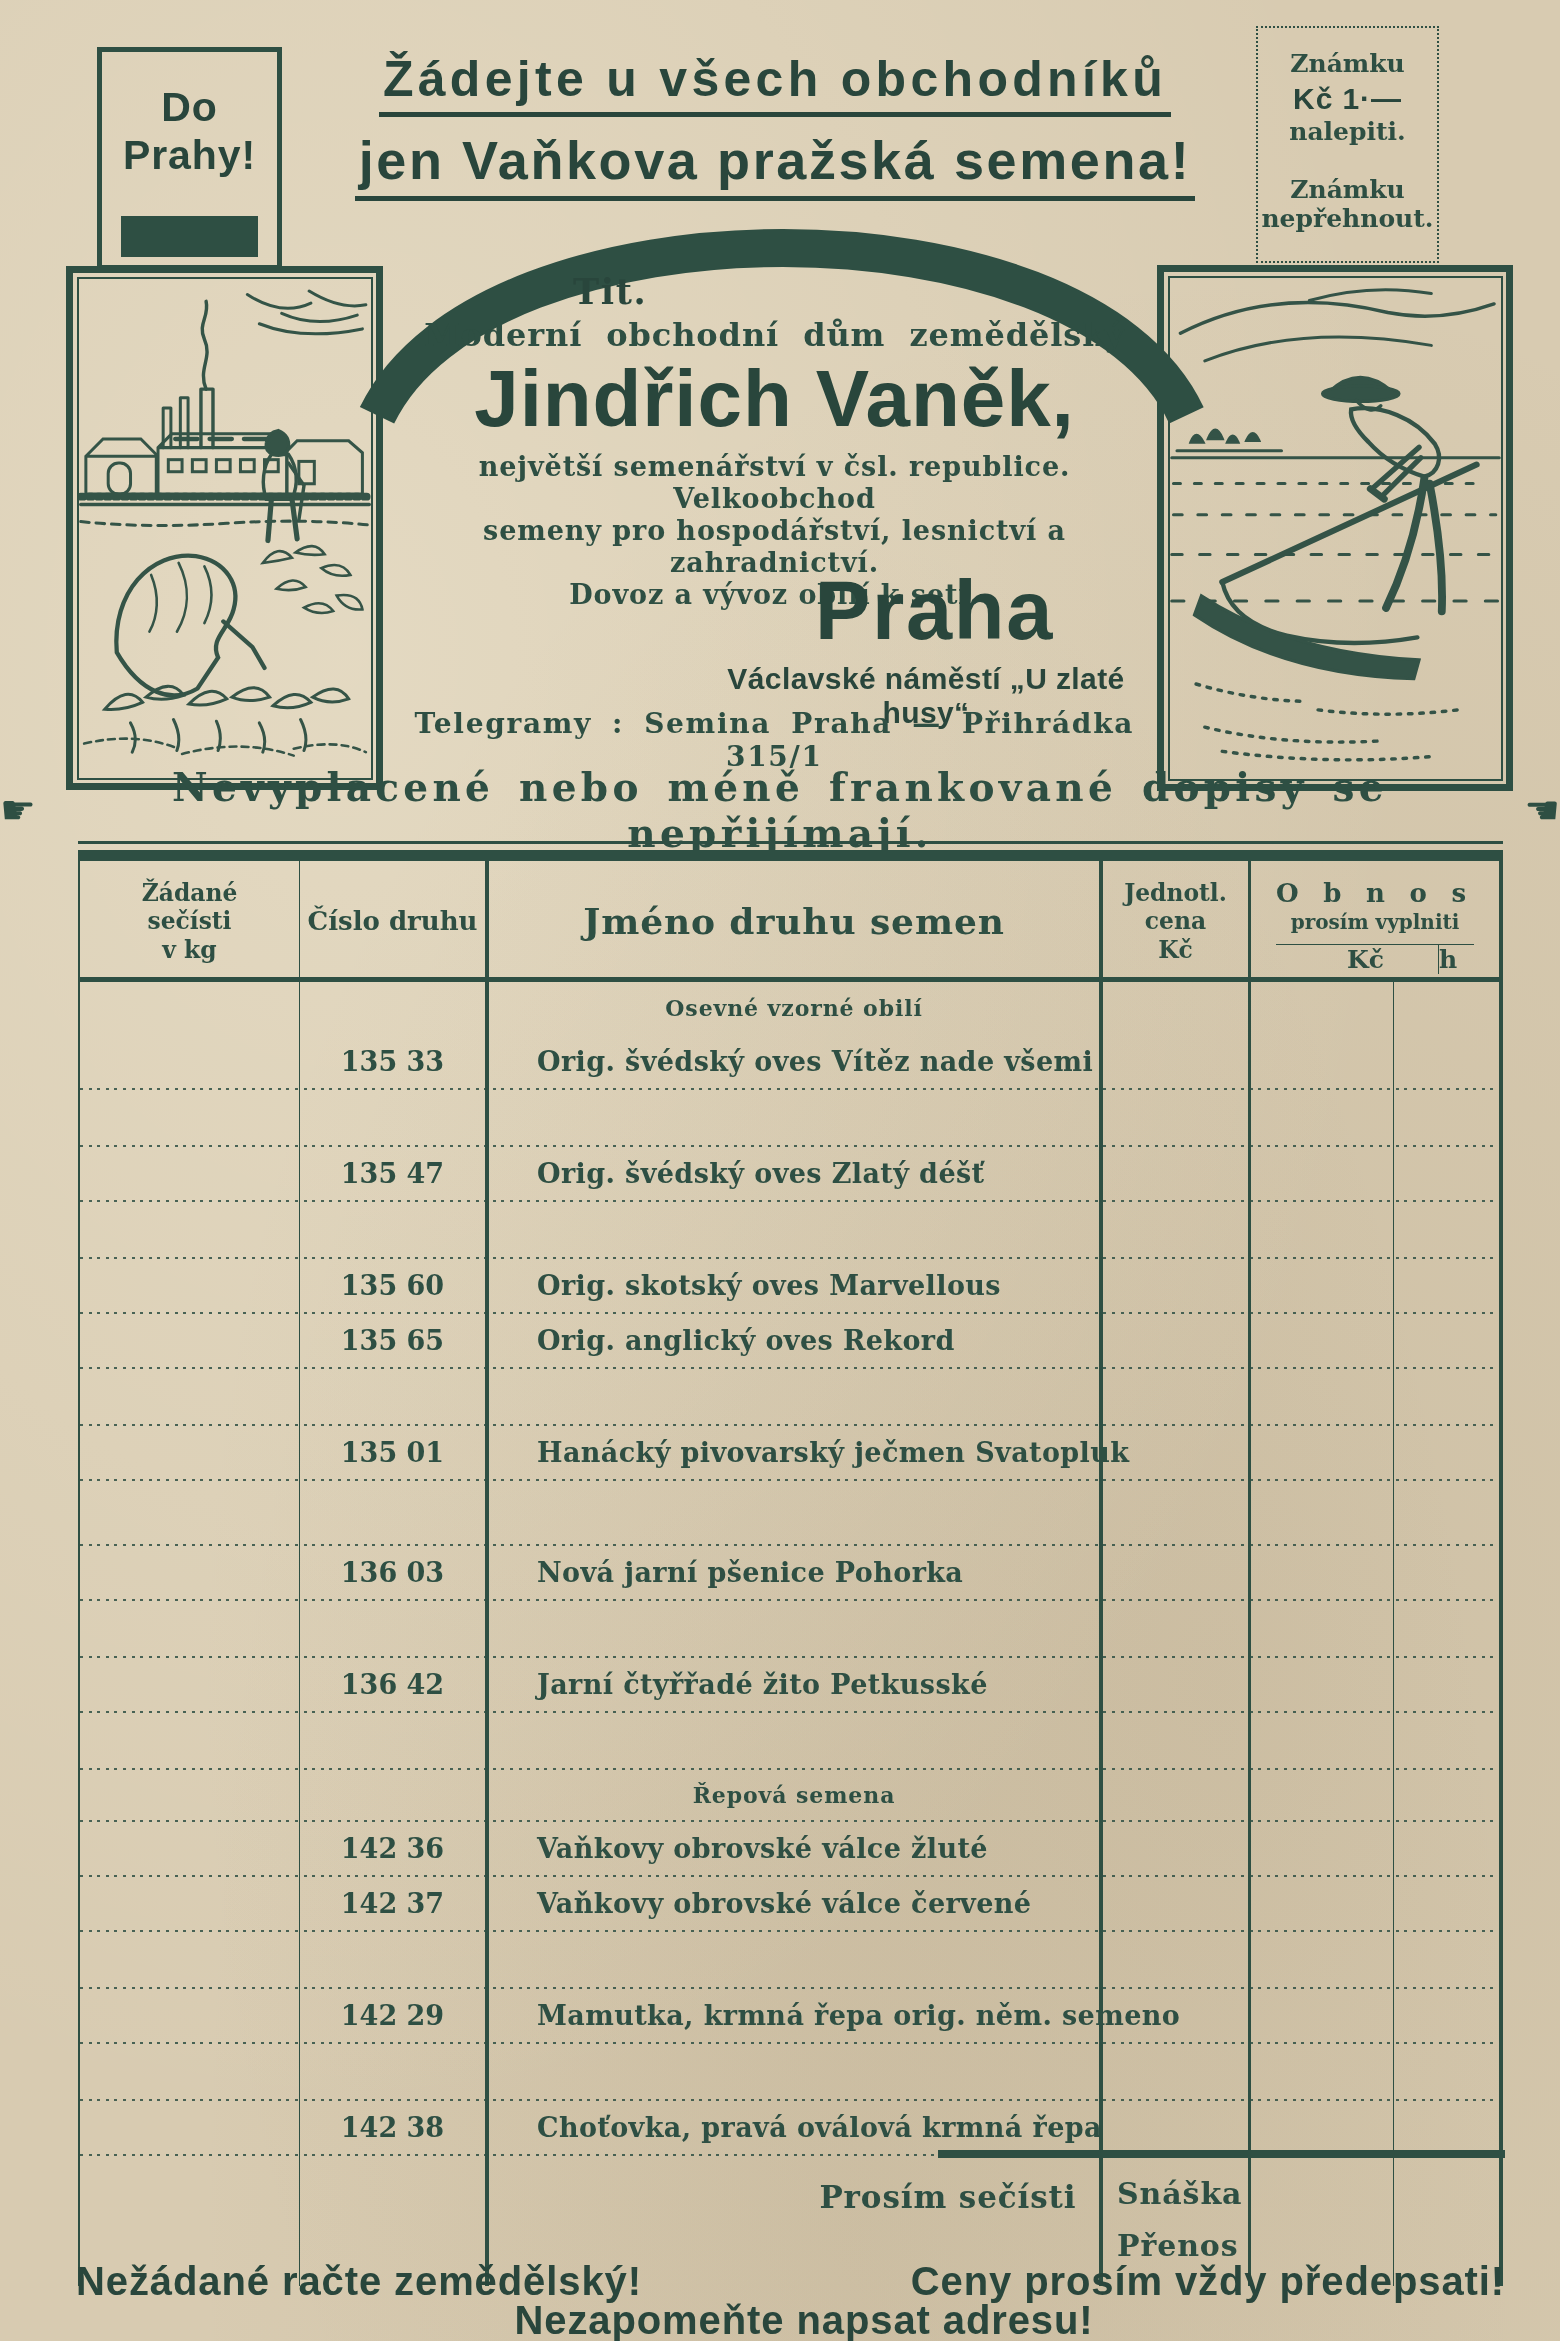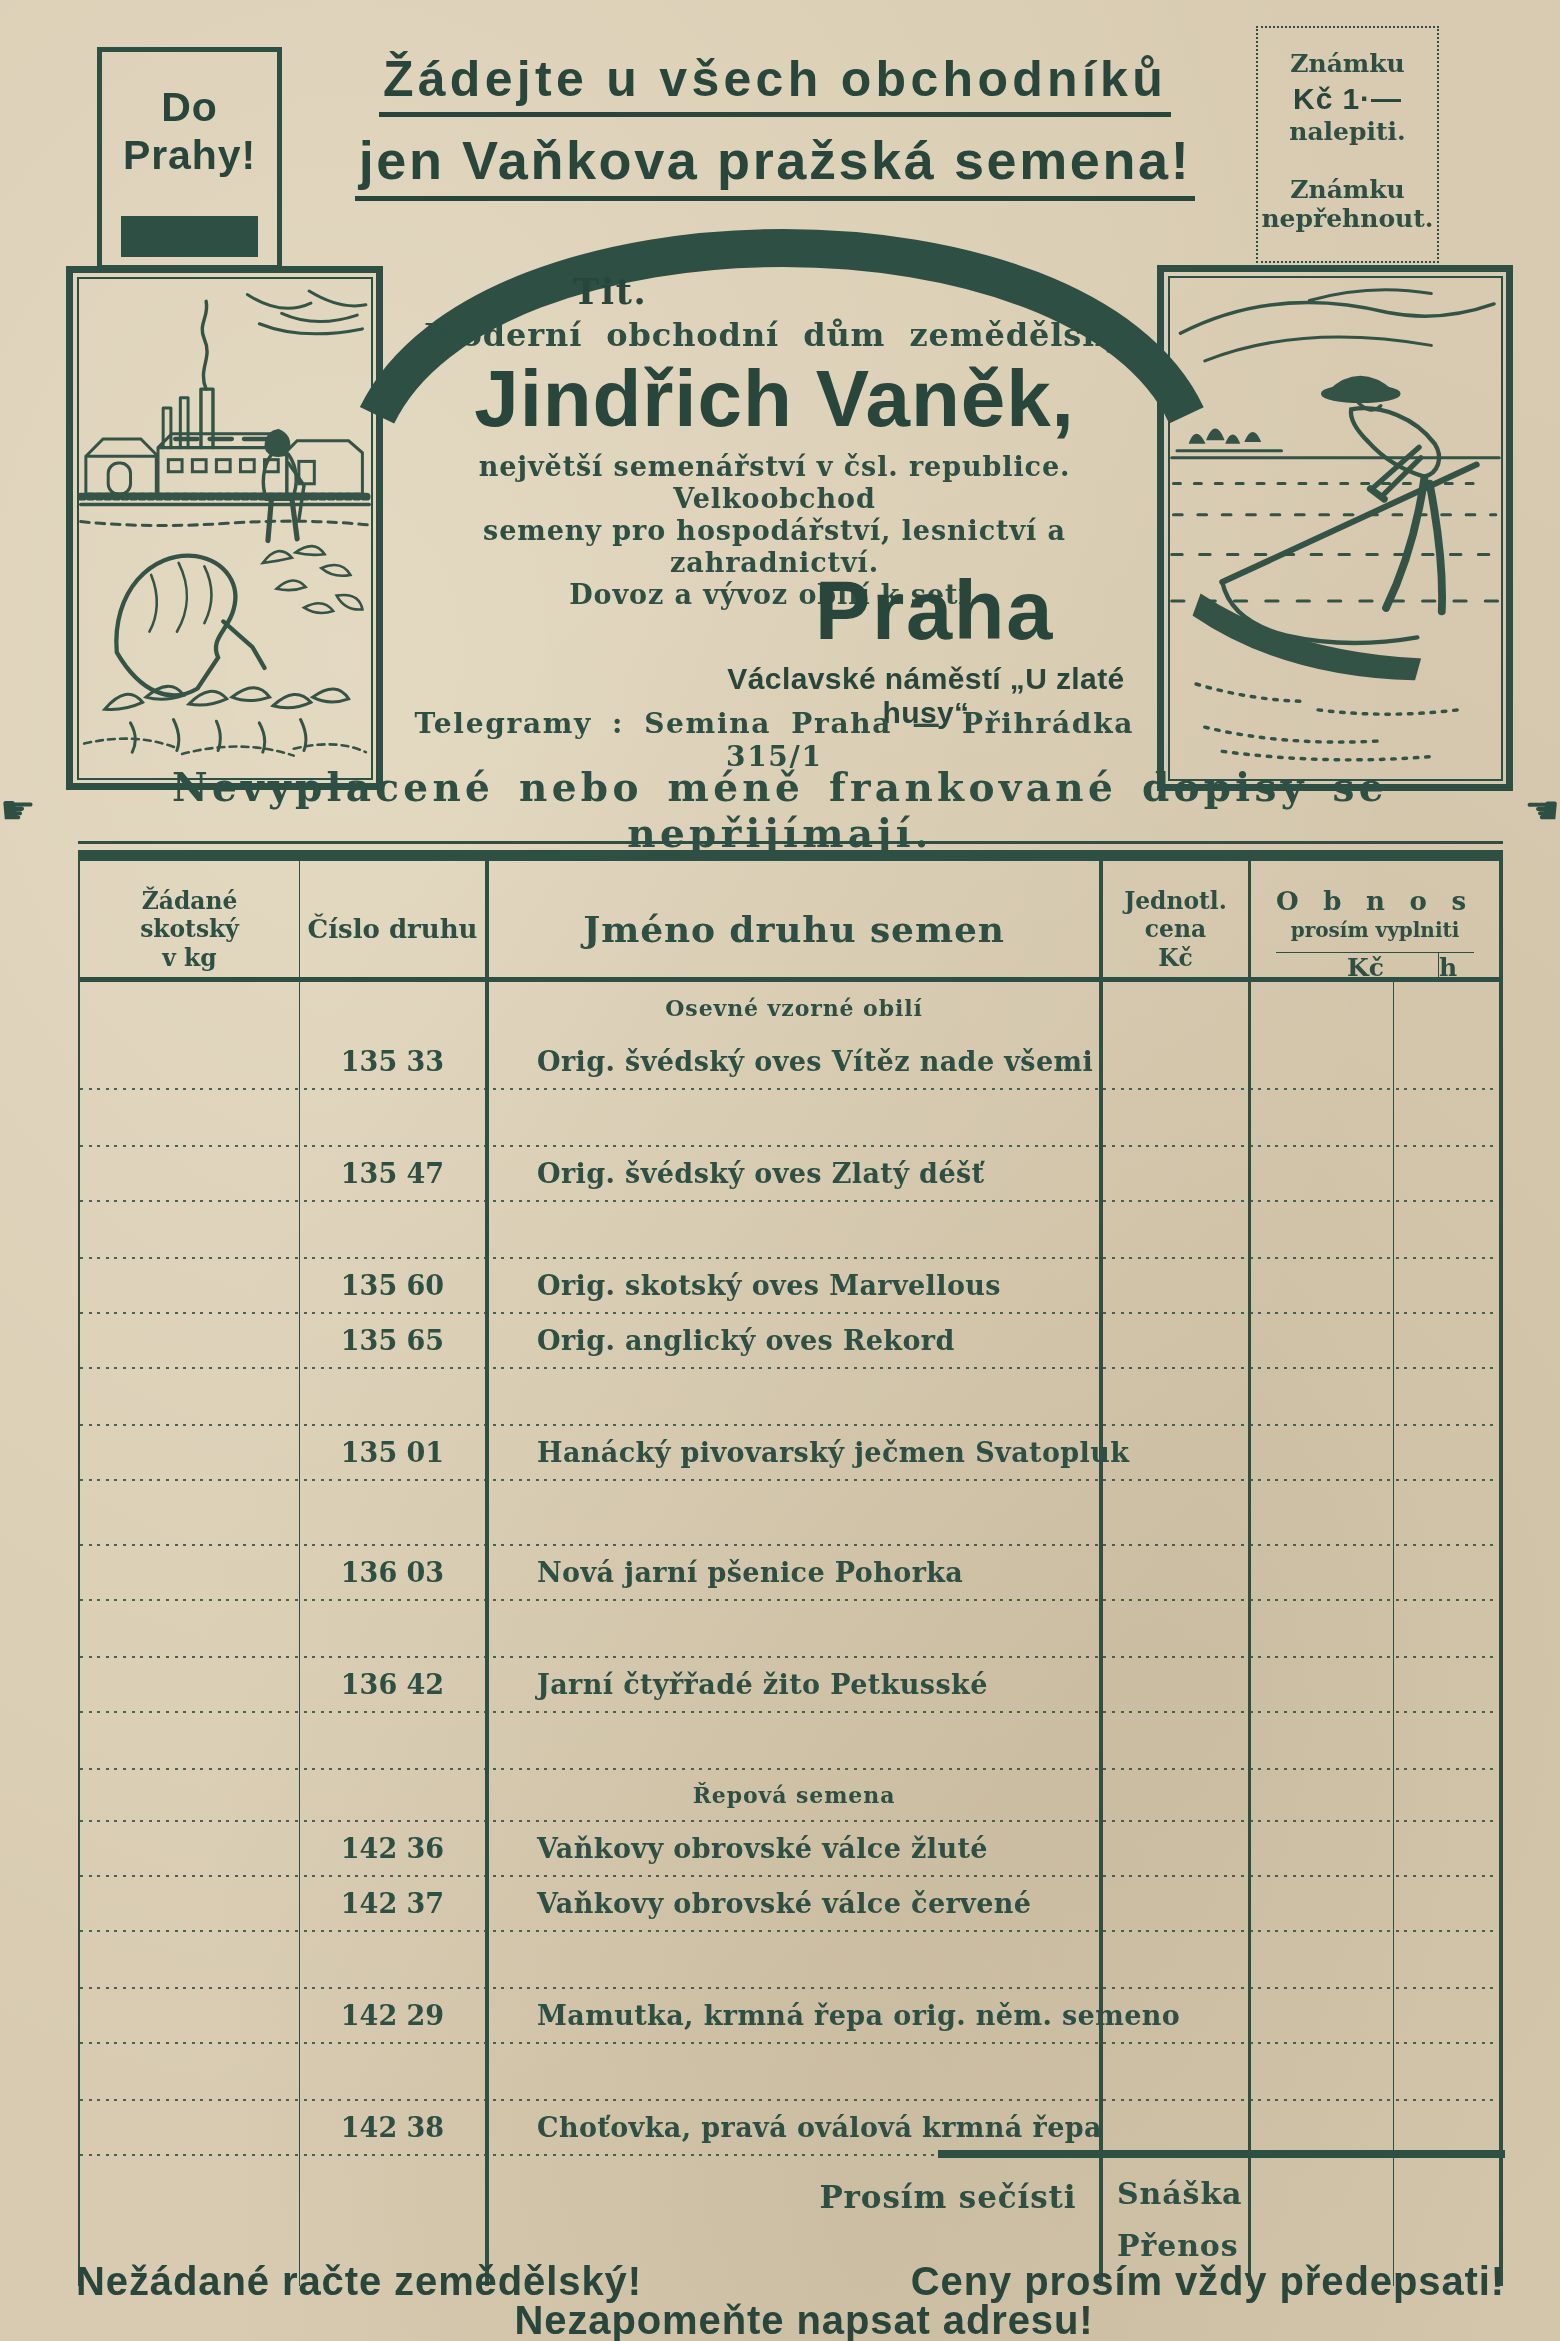--- a/index.html
+++ b/index.html
@@ -85,21 +85,21 @@
   .cell{position:relative;}
   .bl2{border-left:1.7px solid var(--ink);}
   .bl4{border-left:3.5px solid var(--ink);}
   .bl5{border-left:4.3px solid var(--ink);}
 
   #thead{height:121px;border-bottom:5.2px solid var(--ink);}
   #thead .cell{display:flex;flex-direction:column;align-items:center;justify-content:center;}
   .h-small{font-size:23.4px;font-weight:bold;line-height:28.5px;text-align:center;}
   .h-mid{font-size:26px;font-weight:bold;}
   .h-big{font-size:36px;font-weight:bold;letter-spacing:0.9px;}
-  #obnos-cell{display:flex;flex-direction:column;align-items:stretch;justify-content:flex-start;padding:16px;}
+  #obnos-cell{display:flex;flex-direction:column;align-items:stretch;justify-content:flex-start;padding:8px;}
   #obnos-top{height:76px;display:flex;flex-direction:column;align-items:center;justify-content:center;
              border-bottom:1.7px solid var(--ink);}
   #obnos-title{font-size:26px;font-weight:bold;letter-spacing:7.8px;}
   #obnos-sub{font-size:20px;font-weight:bold;margin-top:1.7px;}
   #obnos-bottom{flex:1;display:grid;grid-template-columns:145px 1fr;}
   #obnos-bottom .sub{display:flex;align-items:center;justify-content:center;font-size:25px;font-weight:bold;}
   #obnos-bottom .sub+.sub{border-left:1.7px solid var(--ink);}
 
   .trow{position:relative;}
   .trow::after{content:"";position:absolute;left:0;right:0;bottom:-1.7px;height:2.6px;
@@ -254,21 +254,21 @@
   <span class="hand">☚</span>
 </div>
 
 <div id="tablewrap" class="abs">
   <div id="rule-thin"></div>
   <div id="rule-thick"></div>
   <div id="sheet">
     <div id="thead" class="gridh">
       <div class="cell">
         <div class="h-small">Žádané</div>
-        <div class="h-small">skotský</div>
+        <div class="h-small">sečísti</div>
         <div class="h-small">v kg</div>
       </div>
       <div class="cell bl2">
         <div class="h-mid">Číslo druhu</div>
       </div>
       <div class="cell bl5">
         <div class="h-big">Jméno druhu semen</div>
       </div>
       <div class="cell bl5">
         <div class="h-small">Jednotl.</div>

